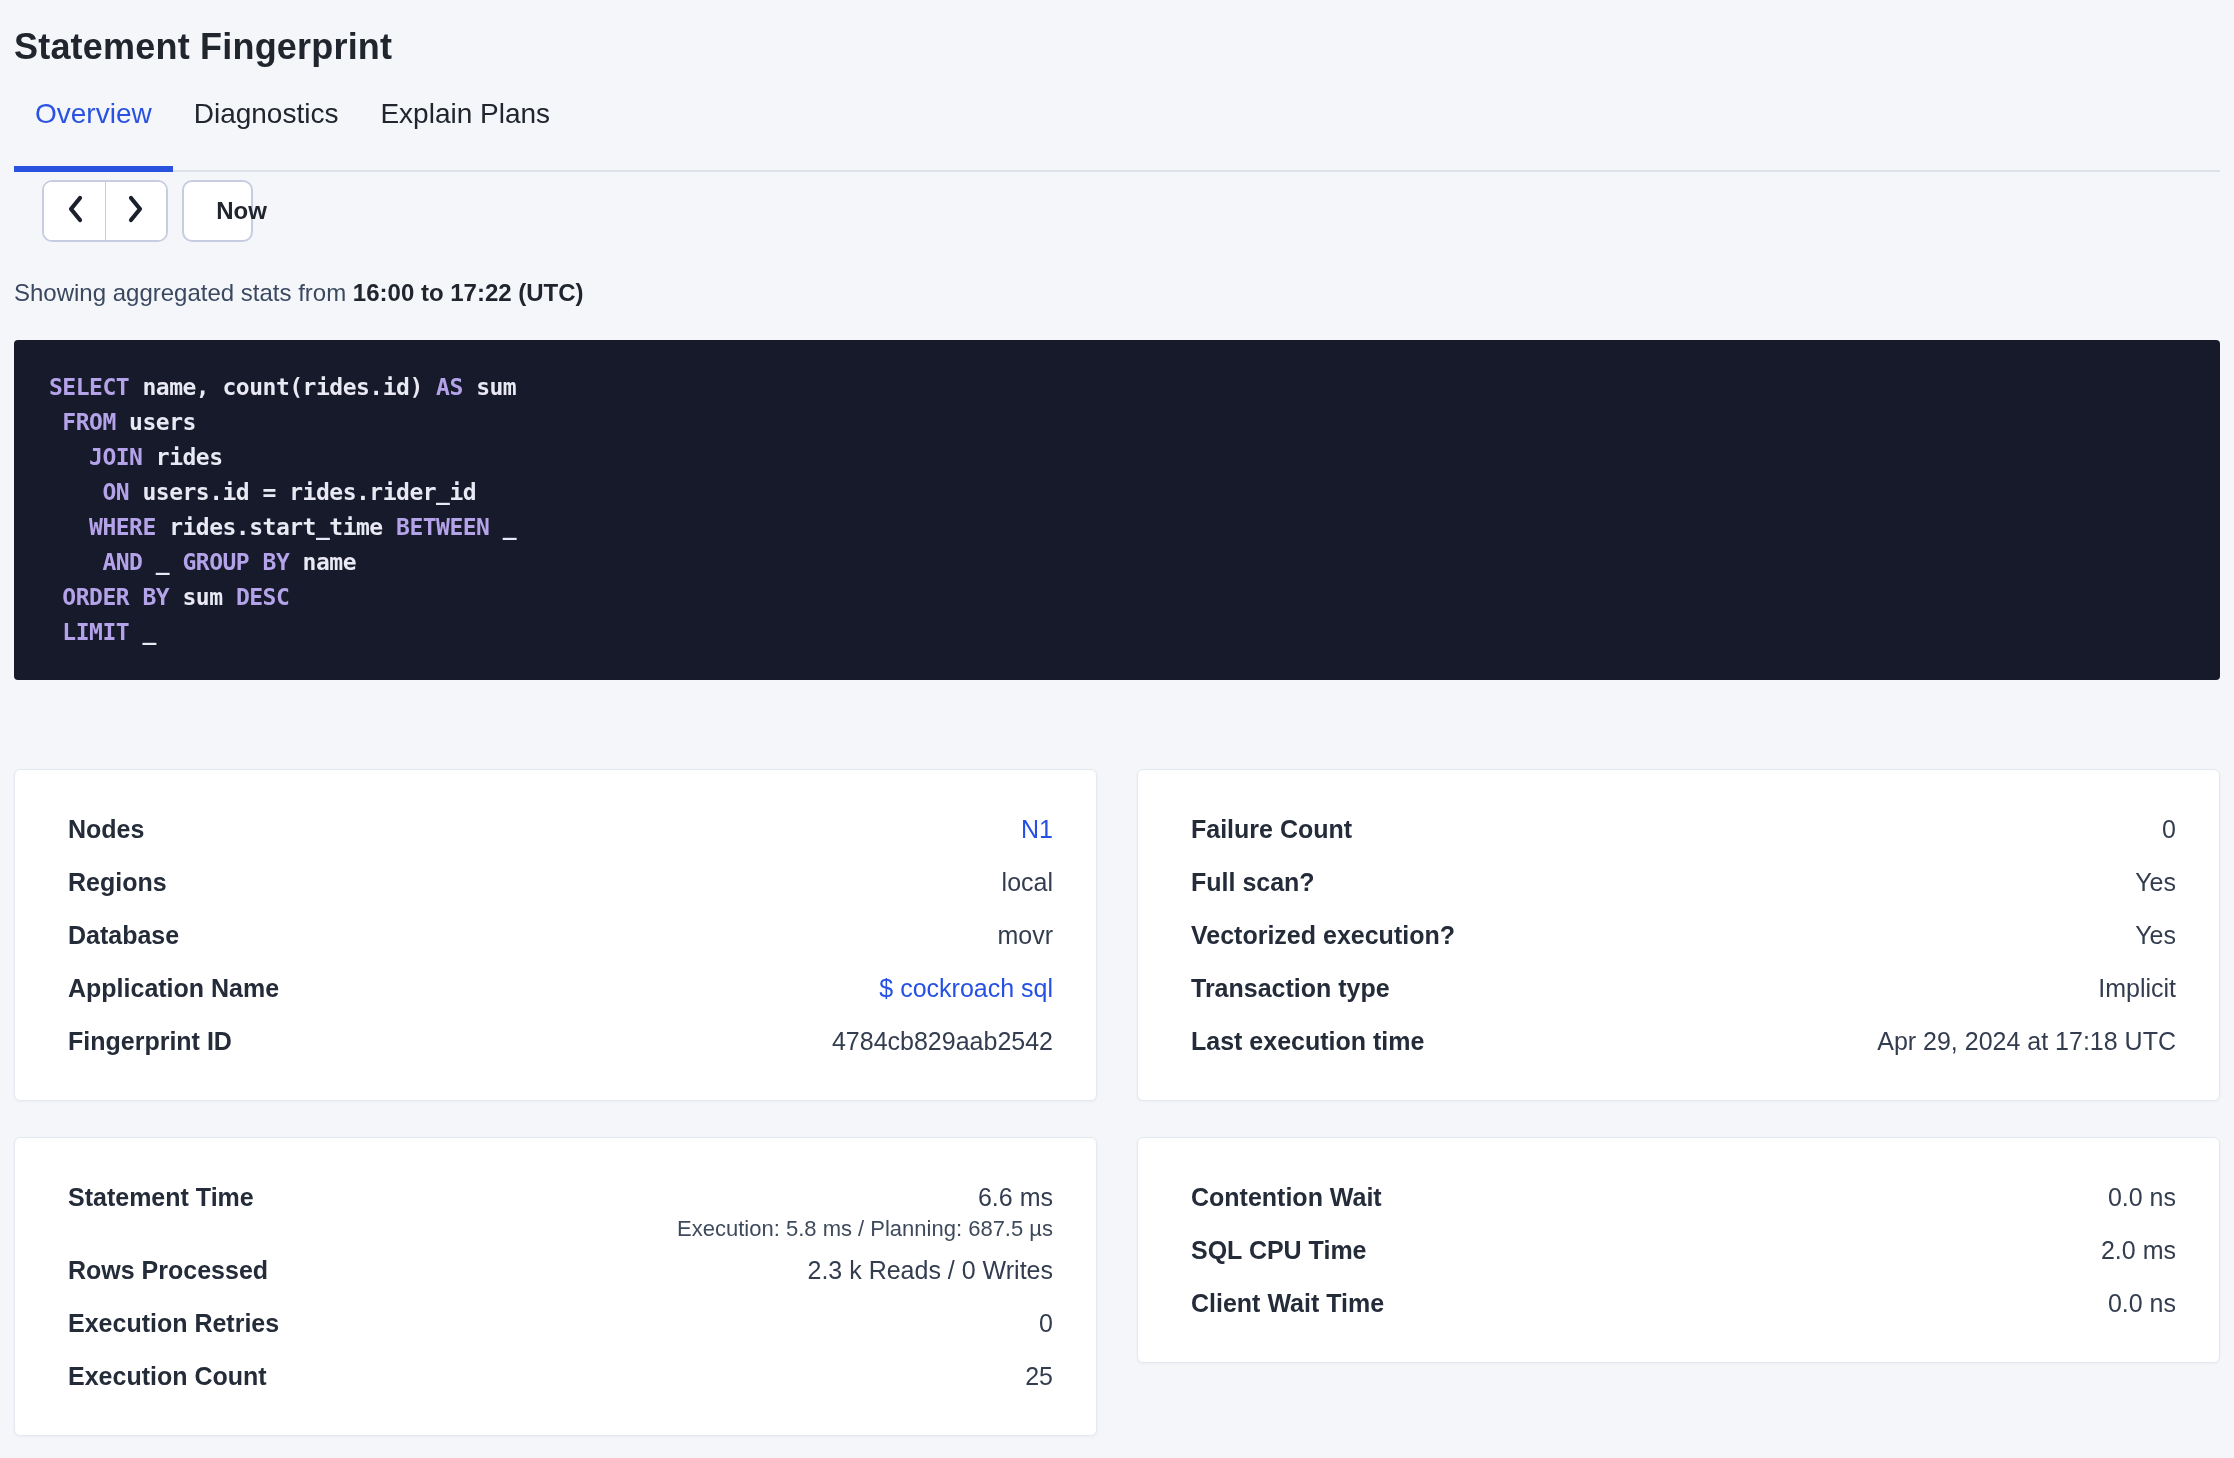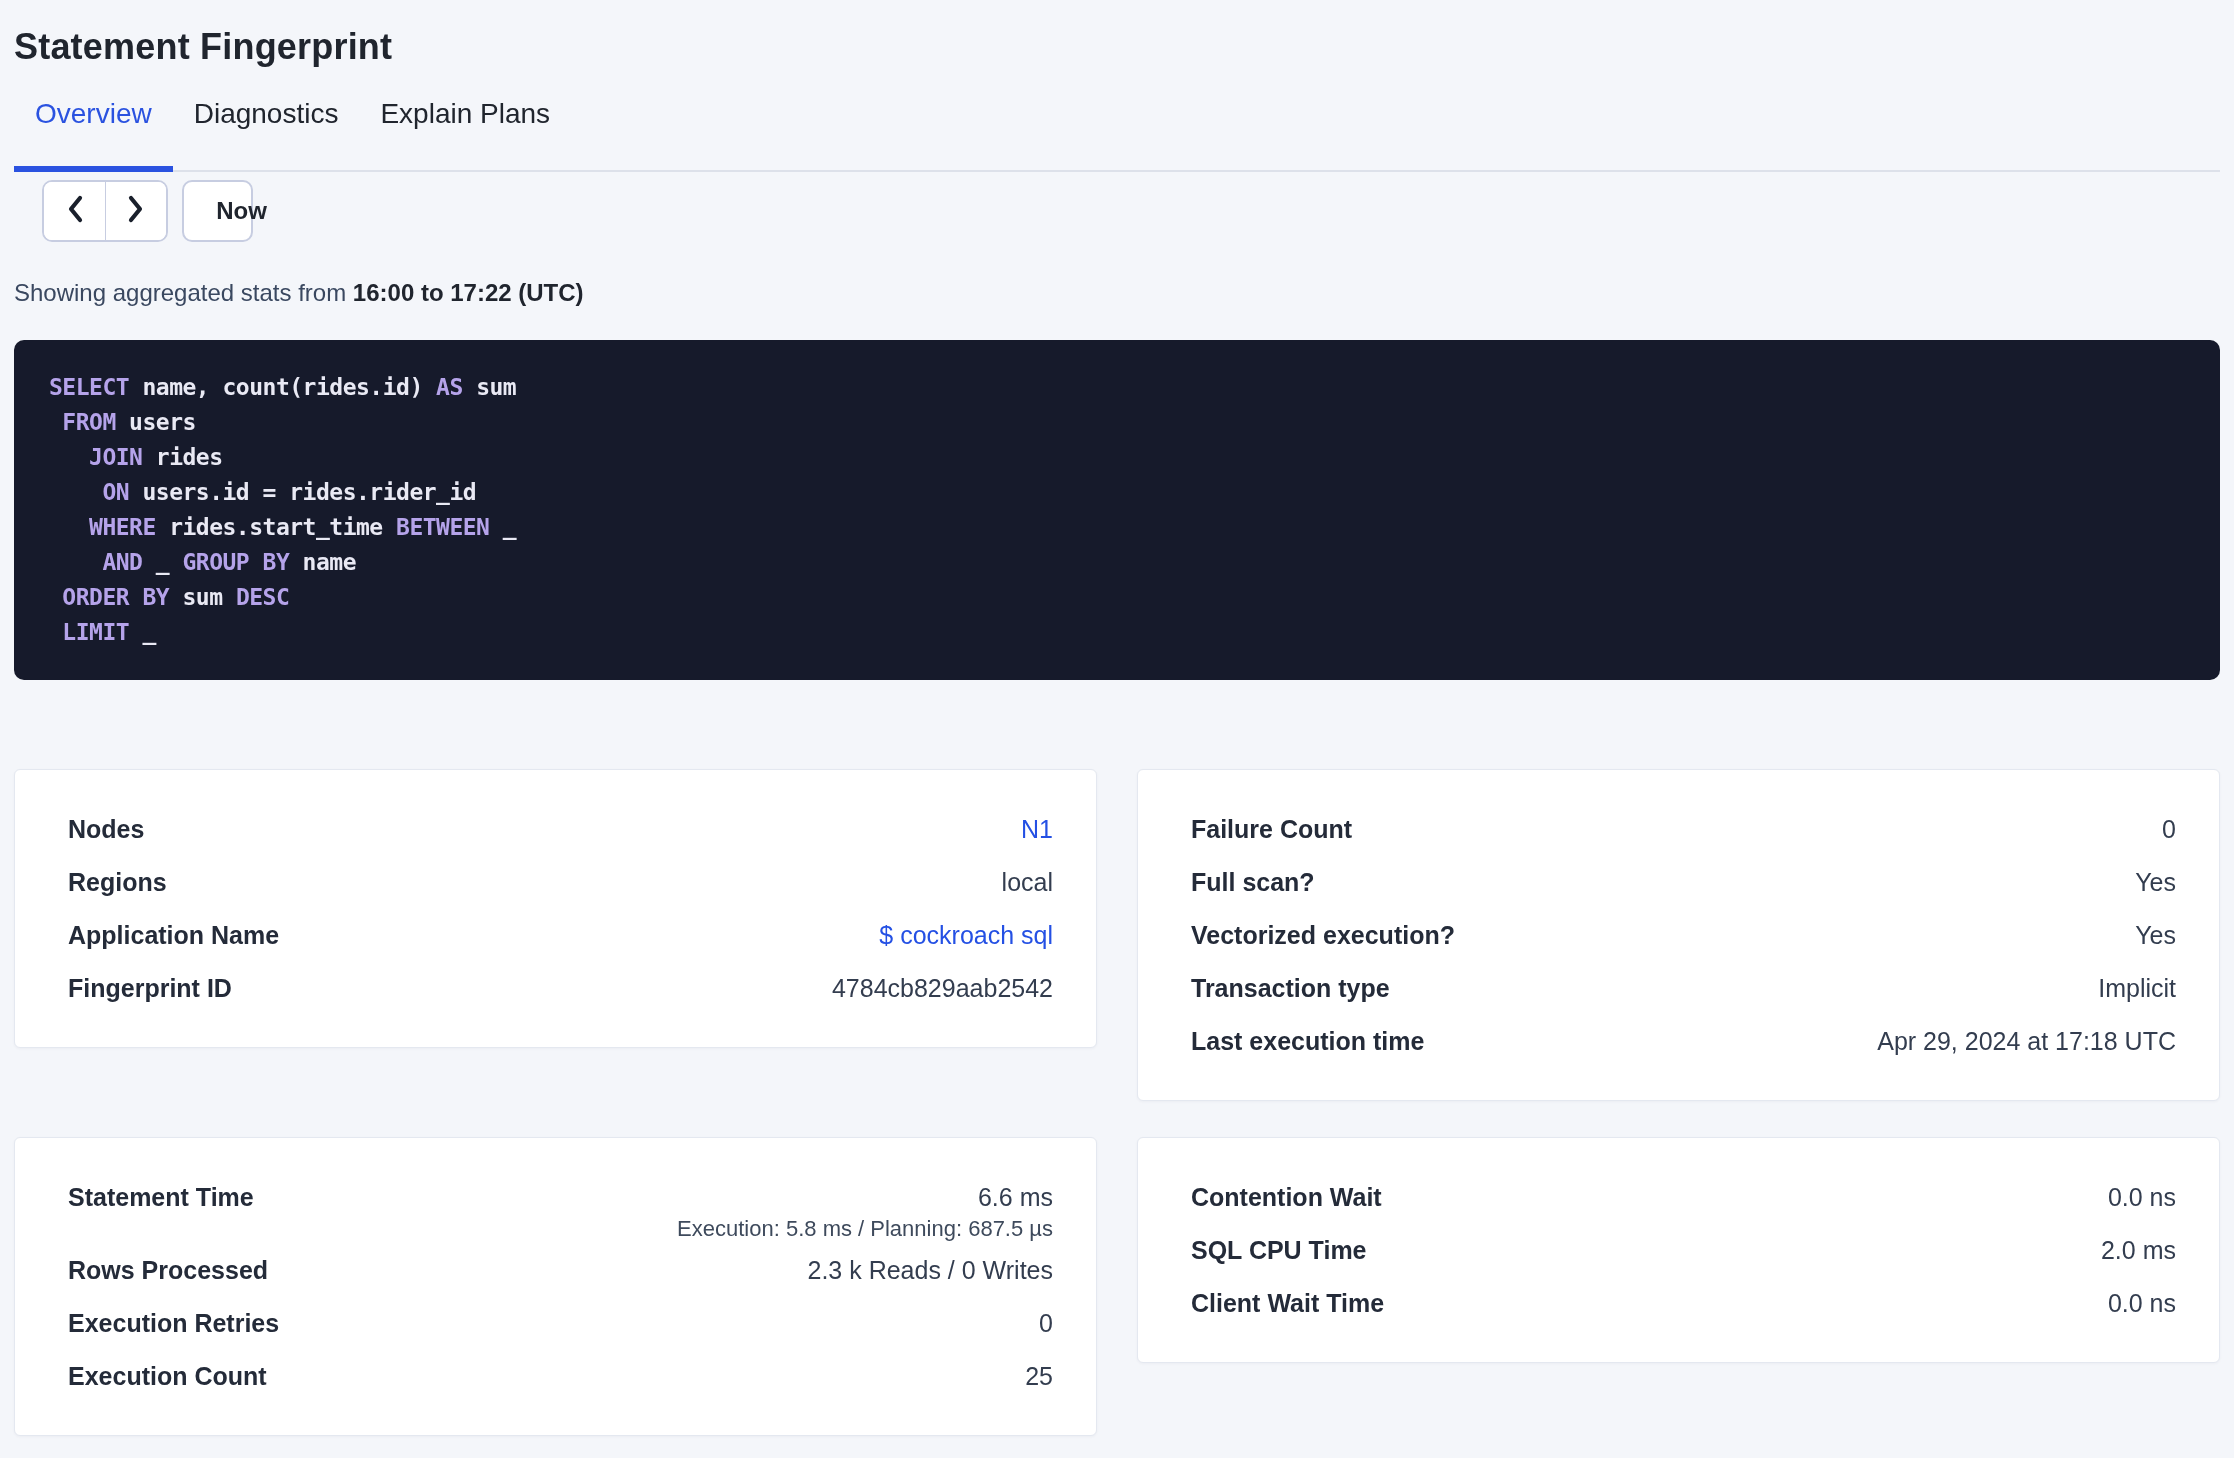--- a/index.html
+++ b/index.html
@@ -46,21 +46,21 @@
     cursor:pointer; background:#fff;
   }
   .arrow-btn + .arrow-btn { border-left:1px solid #C7CDE1; }
   .now-btn { margin-left:14px; width:71px; justify-content:center;
     font-size:24px; font-weight:600; color:#20252E;padding-left:48px; }
   
   .stats-line { margin-top:36px; font-size:24px; line-height:30px; color:#3A4860; }
   .stats-line b { color:#20252E; font-weight:700; }
   
   .sql-box {
-    margin-top:32px; background:#161A2B; border-radius:10px;
+    margin-top:32px; background:#161A2B; border-radius:4px;
     padding:30px 35px; width:2206px;
   }
   .sql-box pre {
     font-family:"DejaVu Sans Mono", monospace;
     font-size:23px; line-height:35px; font-weight:700;
     letter-spacing:-0.5px; white-space:pre; color:#E9E9F4;
   }
   .kw { color:#B5A3EA; }
   
   .cards-row {
@@ -134,20 +134,24 @@
   <div class="card">
     <div class="kv-row">
       <span class="kv-label">Nodes</span>
       <span class="kv-value link">N1</span>
     </div>
     <div class="kv-row">
       <span class="kv-label">Regions</span>
       <span class="kv-value">local</span>
     </div>
     <div class="kv-row">
+      <span class="kv-label">Database</span>
+      <span class="kv-value">movr</span>
+    </div>
+    <div class="kv-row">
       <span class="kv-label">Application Name</span>
       <span class="kv-value link">$ cockroach sql</span>
     </div>
     <div class="kv-row">
       <span class="kv-label">Fingerprint ID</span>
       <span class="kv-value">4784cb829aab2542</span>
     </div>
   </div>
 
   <div class="card">

